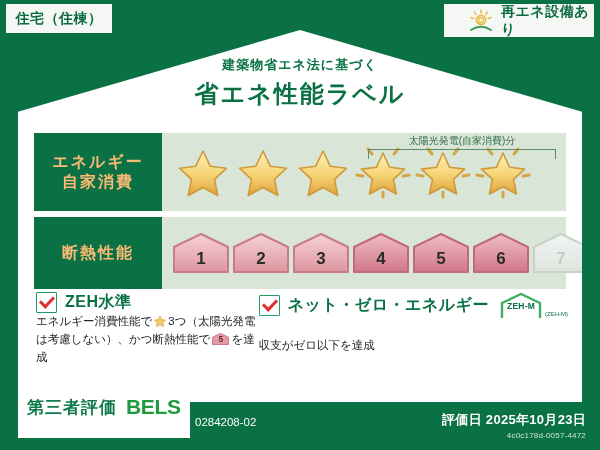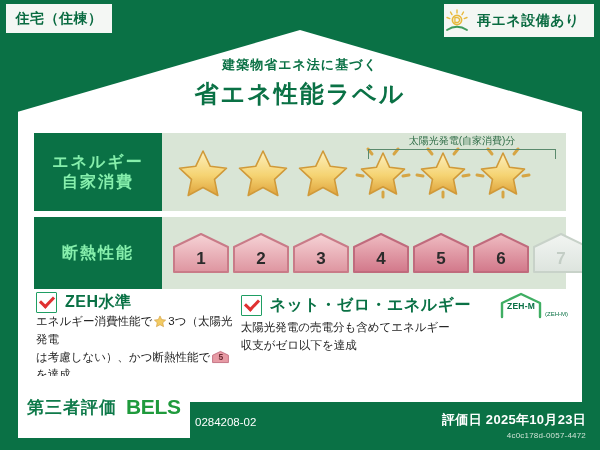--- a/index.html
+++ b/index.html
@@ -23,21 +23,21 @@
     display:flex;align-items:center;
     letter-spacing:.5px;
     box-sizing:border-box;
   }
   #house-type-pill{
     left:6px;top:4px;width:106px;height:29px;
     justify-content:center;font-size:14px;
   }
   #renewable-pill{
     right:6px;top:4px;width:150px;height:33px;
-    padding-left:0;gap:7px;font-size:14px;
+    padding-left:24px;gap:7px;font-size:14px;
   }
   #renewable-pill .pill-text{color:#0a6b41;}
 
   
   .sun-ico{width:26px;height:24px;position:relative;flex:0 0 auto;}
   .sun-ico svg{display:block;}
 
   
   #white-panel{
     position:absolute;left:18px;top:30px;right:18px;bottom:48px;
@@ -54,21 +54,21 @@
 
   
   #rows{
     position:absolute;left:16px;right:16px;top:103px;
   }
   .rate-row{
     display:flex;align-items:stretch;height:72px;margin-bottom:6px;
     background:#d9e5d6;
   }
   .row-label{
-    width:128px;flex:0 0 128px;background:#0a7145;color:#86efac;
+    width:128px;flex:0 0 128px;background:#0a7145;color:#fdba74;
     display:flex;flex-direction:column;align-items:center;justify-content:center;
     font-weight:bold;font-size:16px;line-height:1.25;letter-spacing:2px;
   }
   .row-body{flex:1 1 auto;position:relative;display:flex;align-items:center;}
 
   
   #energy-row{height:78px;}
   #star-area{padding-left:12px;display:flex;align-items:center;gap:2px;position:relative;}
   .star-wrap{position:relative;width:58px;height:56px;flex:0 0 auto;}
   .star-wrap svg{position:absolute;left:0;top:0;}
@@ -124,21 +124,21 @@
   .inline-house{
     display:inline-block;vertical-align:-3px;width:17px;height:14px;margin:0 2px;position:relative;
   }
   .inline-house span{
     position:absolute;left:0;right:0;top:1px;text-align:center;
     font-size:8.5px;font-weight:bold;color:#6b2b33;
   }
 
   
   #zehm-logo{
-    display:inline-flex;align-items:flex-end;gap:2px;vertical-align:-7px;margin-left:20px;
+    display:inline-flex;align-items:flex-end;gap:2px;vertical-align:-7px;margin-left:2px;
   }
   #zehm-mark{position:relative;width:44px;height:27px;}
   #zehm-mark svg{position:absolute;left:0;top:0;}
   #zehm-mark .zm-text{
     position:absolute;left:0;right:0;top:9px;text-align:center;
     font-size:8.5px;font-weight:bold;color:#0a7145;letter-spacing:.2px;
   }
   #zehm-sub{font-size:6px;color:#0a7145;padding-bottom:2px;white-space:nowrap;}
 
   
@@ -373,21 +373,21 @@
             <span id="zehm-mark">
               <svg width="44" height="27" viewBox="0 0 44 27">
                 <path d="M3,25 L3,11 L22,2 L41,11 L41,25" fill="none" stroke="#3fae63" stroke-width="2.4" stroke-linejoin="round" stroke-linecap="round"></path>
               </svg>
               <span class="zm-text">ZEH-M</span>
             </span>
             <span id="zehm-sub">(ZEH-M)</span>
           </span>
         </div>
         <div class="check-desc">
-          <span>太陽光発電の売電分も含めてエネルギー</span><br><span>収支がゼロ以下を達成</span>
+          <br><span>収支がゼロ以下を達成</span>
         </div>
       </div>
 
     </div>
   </div>
 
   <div id="bels-bar">
     <span id="bels-label">第三者評価</span>
     <span id="bels-word">BELS</span>
   </div>

